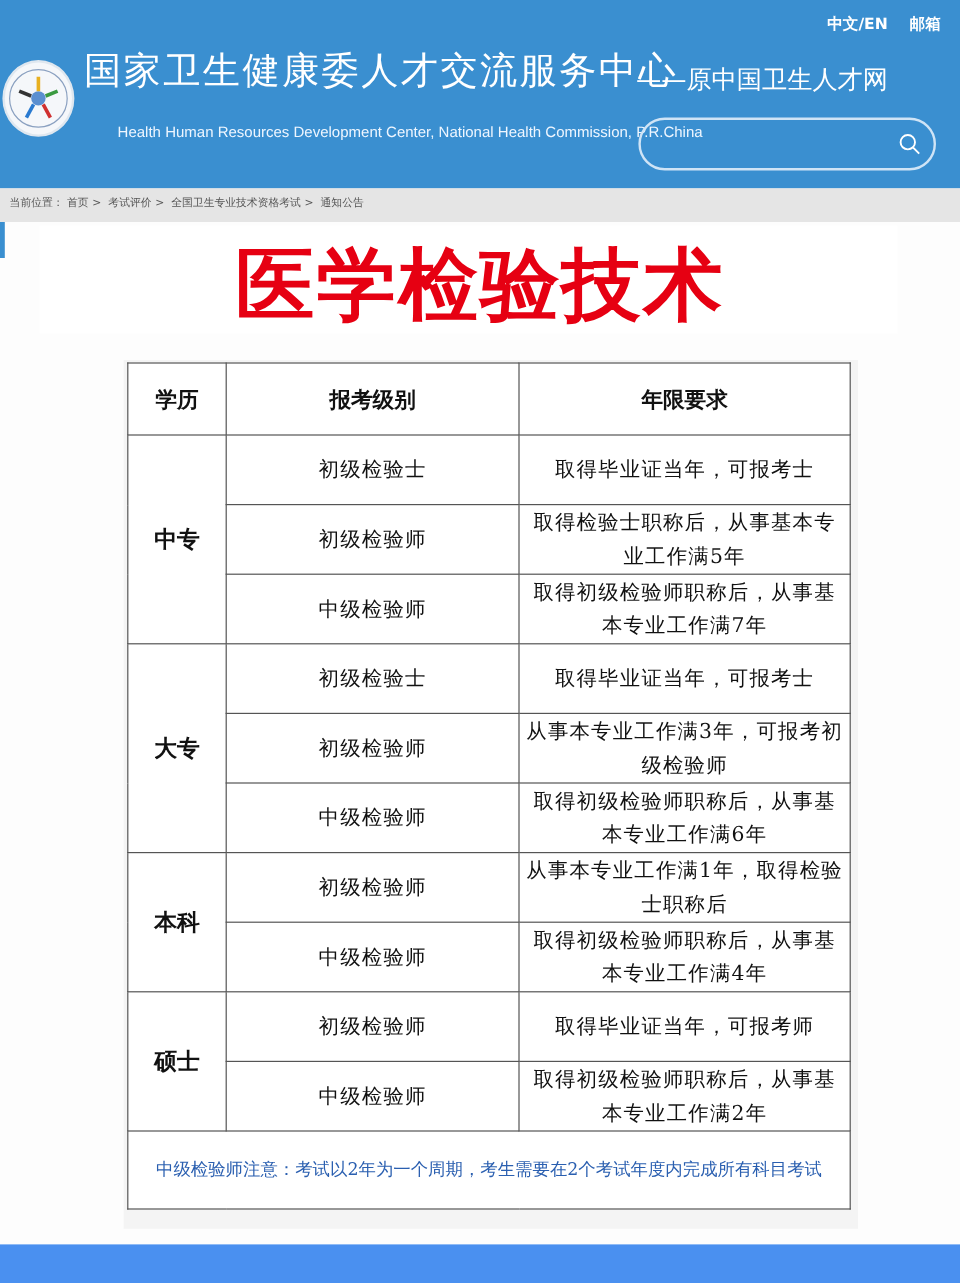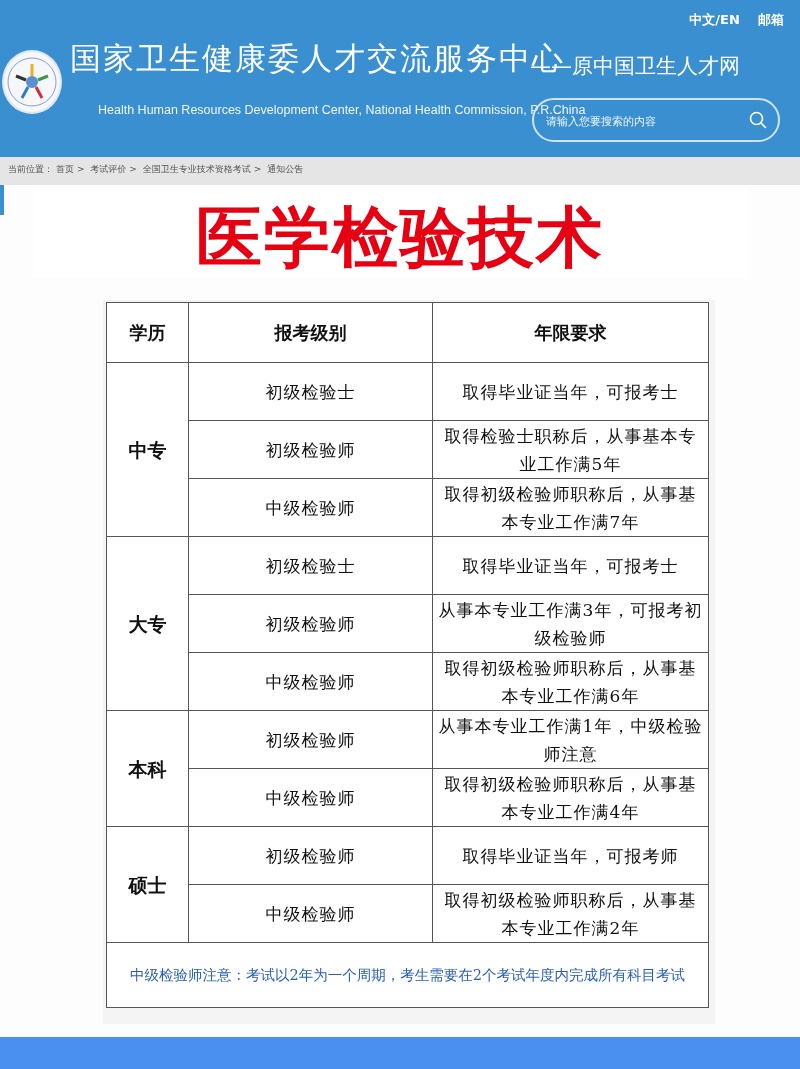--- a/index.html
+++ b/index.html
@@ -52,21 +52,20 @@
     </div>
   </div>
   <div class="title-cn">国家卫生健康委人才交流服务中心</div>
   <div class="title-en">Health Human Resources Development Center, National Health Commission, P.R.China</div>
   <div class="subtitle">——原中国卫生人才网</div>
   <div class="toplinks">
     <span>中文/EN</span>
     <span>邮箱</span>
   </div>
   <div class="search">
-    <input type="text" placeholder="请输入您要搜索的内容" style="">
     <span class="sicon">
       <svg width="20" height="20" viewBox="0 0 20 20">
           <circle cx="8.5" cy="8.5" r="6" fill="none" stroke="#fff" stroke-width="1.6"></circle>
           <line x1="13" y1="13" x2="18" y2="18" stroke="#fff" stroke-width="1.6"></line>
         </svg>
     </span>
   </div>
 </div>
 
 <div class="crumbbar">
@@ -117,21 +116,21 @@
     <td class="level">初级检验师</td>
     <td class="req">从事本专业工作满3年，可报考初级检验师</td>
   </tr>
   <tr>
     <td class="level">中级检验师</td>
     <td class="req">取得初级检验师职称后，从事基本专业工作满6年</td>
   </tr>
   <tr>
     <td class="edu" rowspan="2">本科</td>
     <td class="level">初级检验师</td>
-    <td class="req">从事本专业工作满1年，中级检验师注意</td>
+    <td class="req">从事本专业工作满1年，取得检验士职称后</td>
   </tr>
   <tr>
     <td class="level">中级检验师</td>
     <td class="req">取得初级检验师职称后，从事基本专业工作满4年</td>
   </tr>
   <tr>
     <td class="edu" rowspan="2">硕士</td>
     <td class="level">初级检验师</td>
     <td class="req">取得毕业证当年，可报考师</td>
   </tr>

